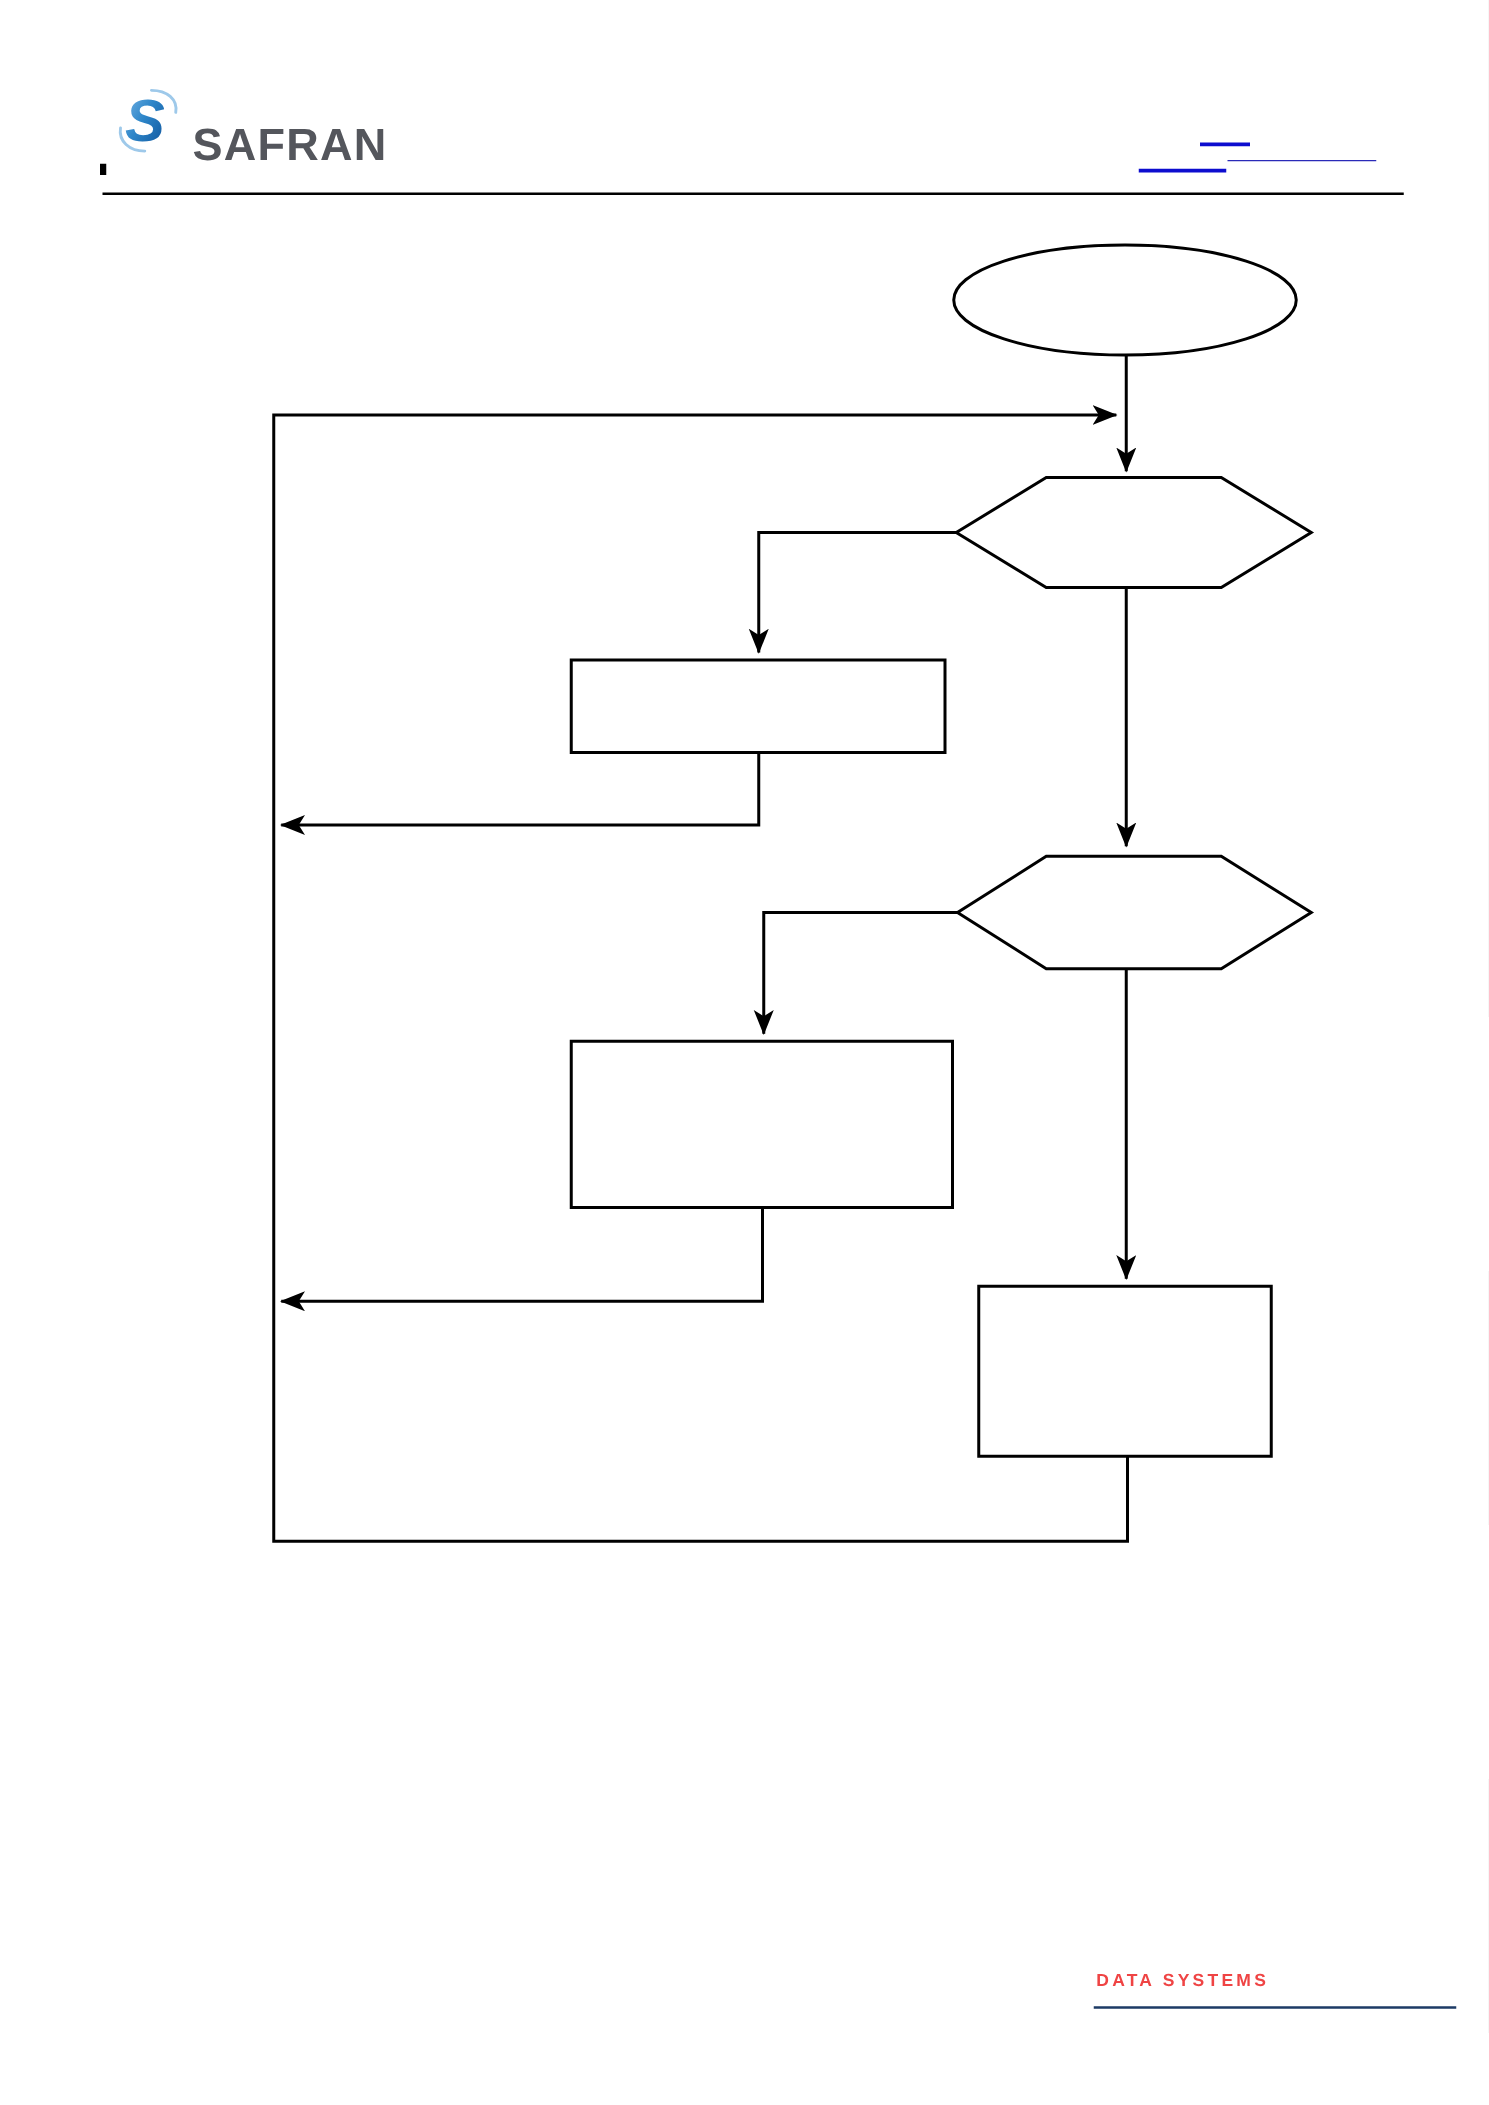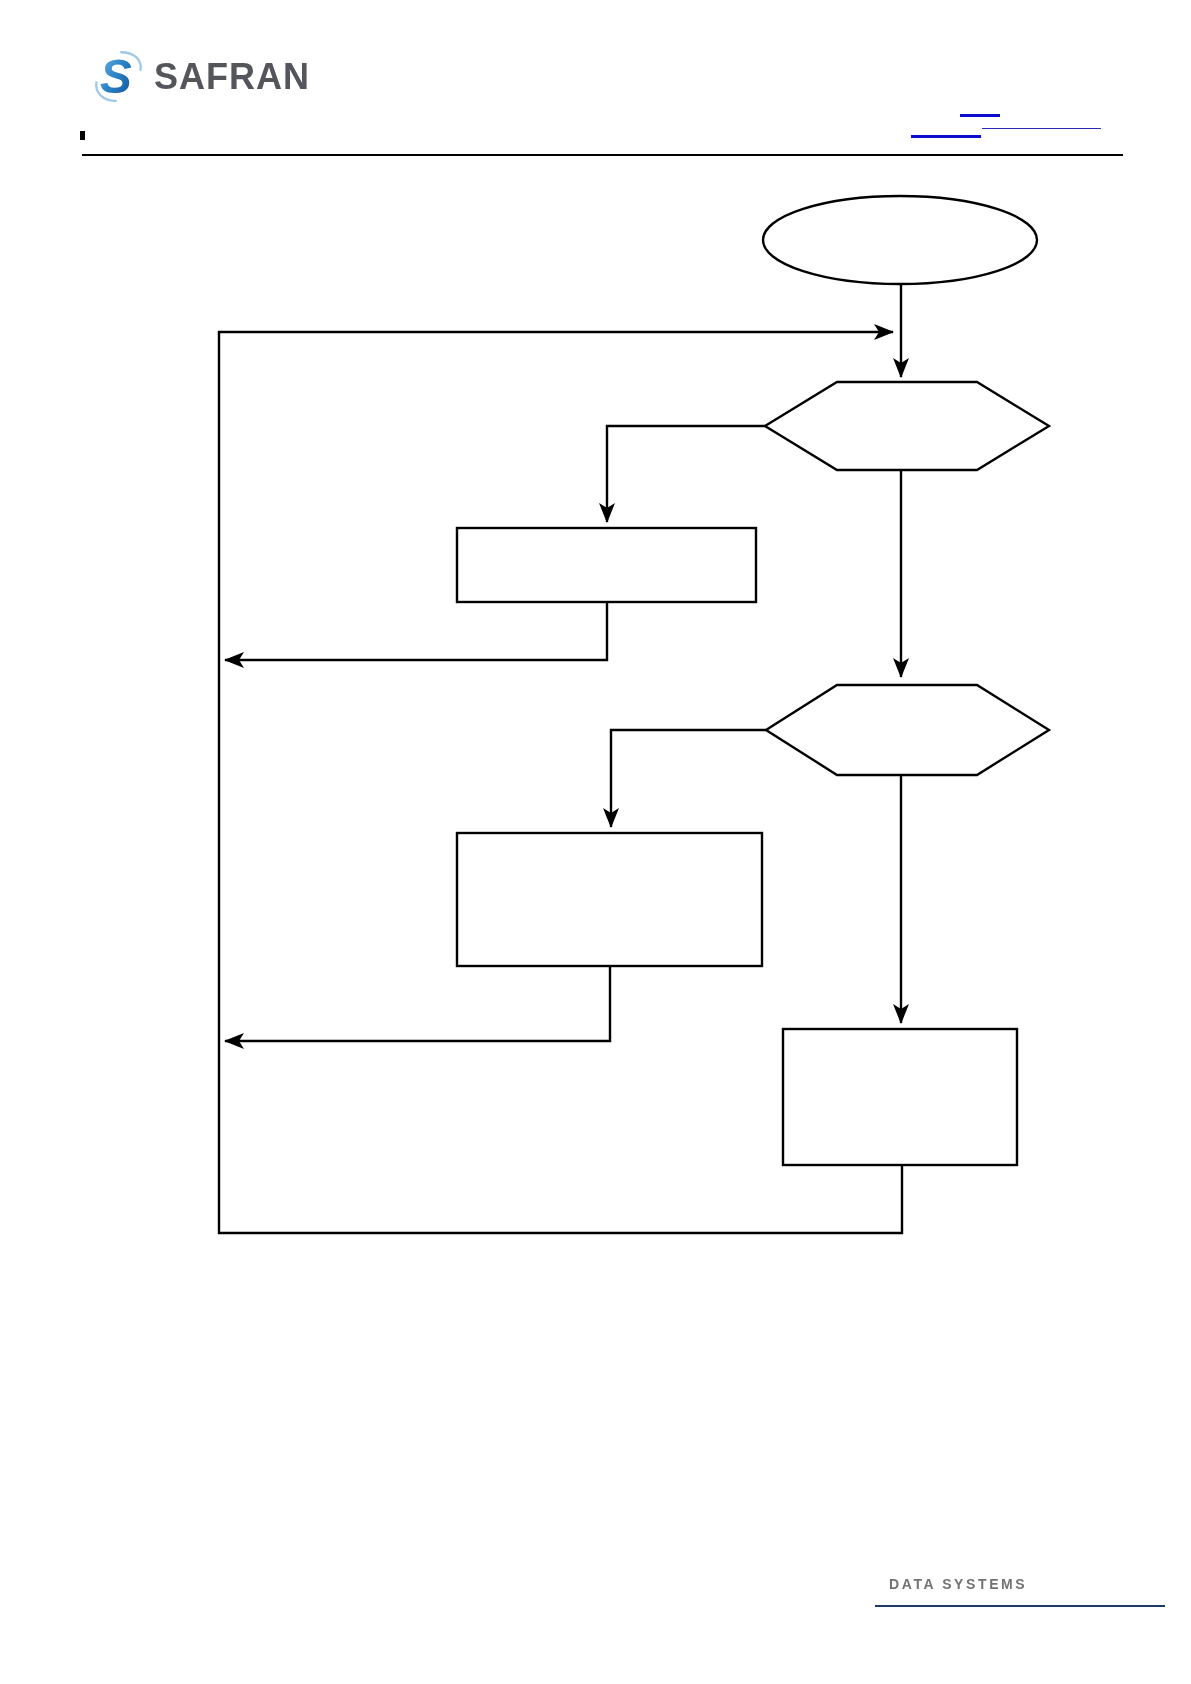--- a/index.html
+++ b/index.html
@@ -12,40 +12,40 @@
     margin:0 auto;
   }
   
   .logo{
     position:absolute;left:92px;top:48px;
     display:flex;align-items:center;gap:9px;
   }
   .logo-icon{width:53px;height:58px;display:block;}
   .wordmark{
     font-size:36px;font-weight:bold;color:#54565C;
-    letter-spacing:1px;line-height:58px;
+    letter-spacing:1px;line-height:58px;margin-top:39px;
   }
   .stray-mark{
     position:absolute;left:80px;top:131px;width:5px;height:9px;background:#000000;
   }
   .header-rule{
     position:absolute;left:82px;top:154px;width:1041px;height:2px;background:#000000;
   }
   .link-underline{position:absolute;display:block;}
   .link-a{left:960px;top:114px;width:40px;height:3px;background:#0d0dcf;}
   .link-b{left:982px;top:128px;width:119px;height:1px;background:#2a2ab8;}
   .link-c{left:911px;top:135px;width:70px;height:3px;background:#0d0dcf;}
   
   .flowchart{
     position:absolute;left:0;top:0;width:1191px;height:1684px;
   }
   
   .footer-brand{
     position:absolute;left:877px;top:1576px;
-    font-size:14px;font-weight:bold;letter-spacing:2.6px;color:#737373;margin-left:12px;
+    font-size:14px;font-weight:bold;letter-spacing:2.6px;color:#ef4444;
   }
   .footer-rule{
     position:absolute;left:875px;top:1605px;width:290px;height:2px;background:#1D3B66;
   }
 </style>
 </head>
 <body>
 
 <div class="page">
 

